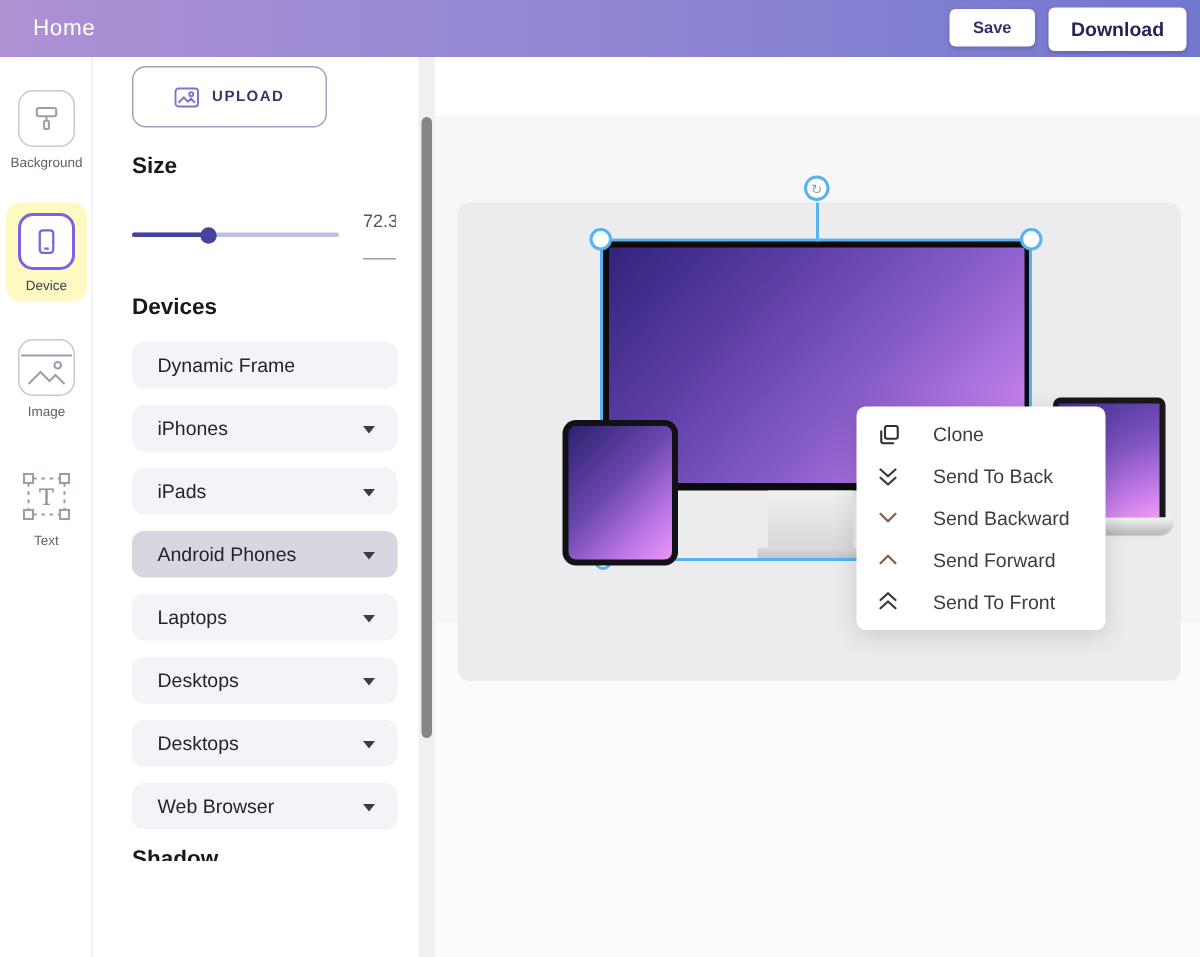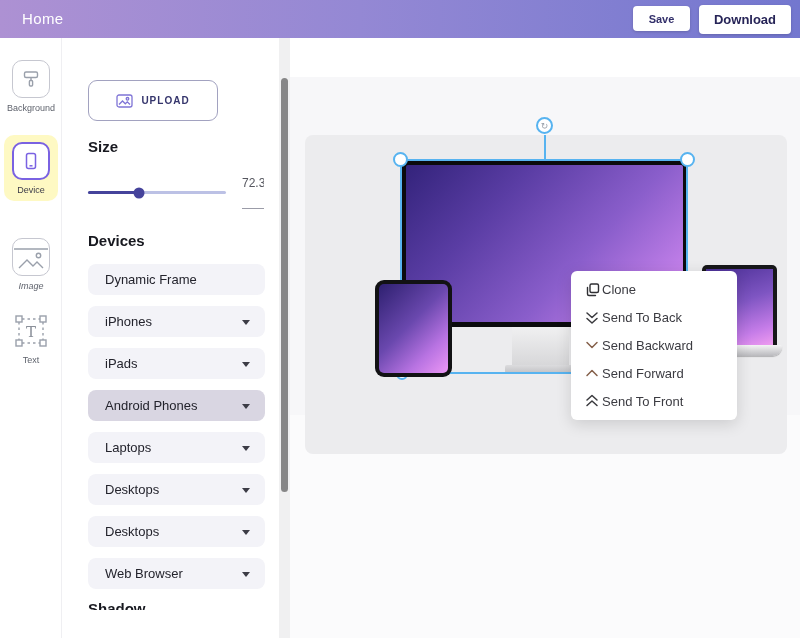--- a/index.html
+++ b/index.html
@@ -26,21 +26,21 @@
   .rail-item .icon-box { width:38px; height:38px; border:1px solid #c6c7d0; border-radius:10px;
     background:#fff; display:flex; align-items:center; justify-content:center; }
   .rail-item .rail-label { margin-top:5px; font-size:9px; color:#5f636d; }
   .rail-item.active-wrap { left:4px; width:54px; background:#fef9c3; border-radius:10px; padding:7px 0 6px; }
   .rail-item.active-wrap .icon-box { border:2px solid #7a62e2; }
   .rail-item.active-wrap .rail-label { color:#3c3c48; }
   .noborder-box { width:38px; height:38px; display:flex; align-items:center; justify-content:center; }
 
   
   .panel { position:absolute; left:62px; top:38px; width:217px; height:536px; background:#fff;
-    padding:6px 14px 0 26px; overflow:hidden;margin-top:36px; }
+    padding:6px 14px 0 26px; overflow:hidden; }
   .upload-btn { width:130px; height:41px; border:1px solid #a2a2c0; border-radius:9px; background:#fff;
     display:flex; align-items:center; justify-content:center; gap:8px; cursor:pointer; }
   .upload-btn span { font-size:10px; font-weight:600; letter-spacing:1px; color:#35356c; }
   .h-panel { margin-top:17px; font-size:15px; font-weight:700; color:#17181f; }
   .slider-row { margin-top:21px; display:flex; align-items:center; }
   .track { position:relative; width:138px; height:3px; border-radius:2px; background:#bcc1e5; }
   .track .fill { position:absolute; left:0; top:0; height:3px; border-radius:2px; background:#45439b; }
   .track .thumb { position:absolute; top:50%; width:11px; height:11px; border-radius:50%;
     background:#45439b; transform:translate(-50%,-50%); cursor:pointer; }
   .size-value { margin-left:16px; width:22px; overflow:hidden; white-space:nowrap; font-size:12px;
@@ -102,21 +102,21 @@
   .laptop-screen .screen { width:100%; height:100%;
     background:linear-gradient(160deg,#4a2f95 0%,#7e55c2 45%,#c57ce8 80%,#ef9cf0 100%); }
   .laptop-base { position:absolute; left:400px; top:307px; width:92px; height:11px;
     background:linear-gradient(180deg,#f4f4f5,#b9b9bd); border-radius:2px 2px 10px 10px;
     box-shadow:0 1px 1px rgba(0,0,0,.25); z-index:2; }
 
   
   .ctx-menu { position:absolute; left:281px; top:233px; width:166px; height:149px; background:#fff;
     border-radius:6px; box-shadow:0 4px 16px rgba(0,0,0,.14); z-index:5;
     display:flex; flex-direction:column; justify-content:space-evenly; padding:4px 0; }
-  .ctx-item { display:flex; align-items:center; gap:2px; padding-left:13px; height:26px;
+  .ctx-item { display:flex; align-items:center; gap:22px; padding-left:13px; height:26px;
     font-size:13px; color:#3b3b41; cursor:pointer;text-align:right; }
 
   svg { display:block; }
 </style>
 </head>
 <body>
 
 <div class="app">
 
   <div class="header">
@@ -141,21 +141,21 @@
     <div class="rail-item active-wrap" style="top:97px;">
       <div class="icon-box">
         <svg width="20" height="20" viewBox="0 0 20 20" fill="none" stroke="#7a62e2" stroke-width="1.5">
           <rect x="5.5" y="2.5" width="9" height="15" rx="2"></rect>
           <path d="M8.5 14.8 h3"></path>
         </svg>
       </div>
       <div class="rail-label">Device</div>
     </div>
 
-    <div class="rail-item" style="top:200px;font-style:italic;">
+    <div class="rail-item" style="top:188px;">
       <div class="icon-box">
         <svg width="36" height="36" viewBox="0 0 36 36" fill="none" stroke="#9aa0ab" stroke-width="1.4">
           <path d="M1 10 H35"></path>
           <circle cx="25.5" cy="16.5" r="2.2"></circle>
           <path d="M6 29 l8-8 l6 6 l4-4 l6 6"></path>
         </svg>
       </div>
       <div class="rail-label">Image</div>
     </div>
 

